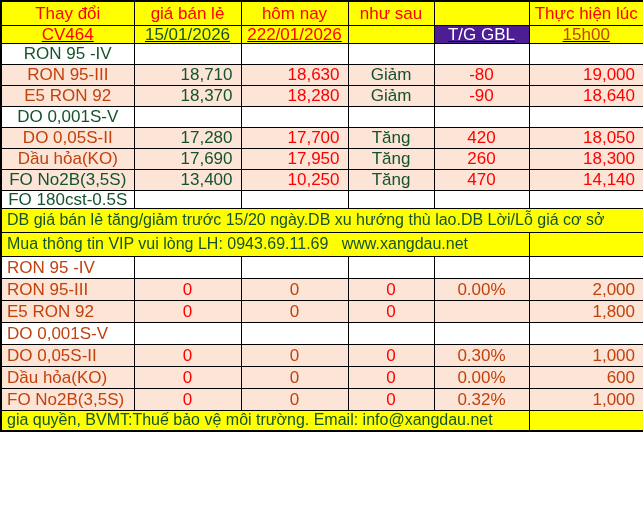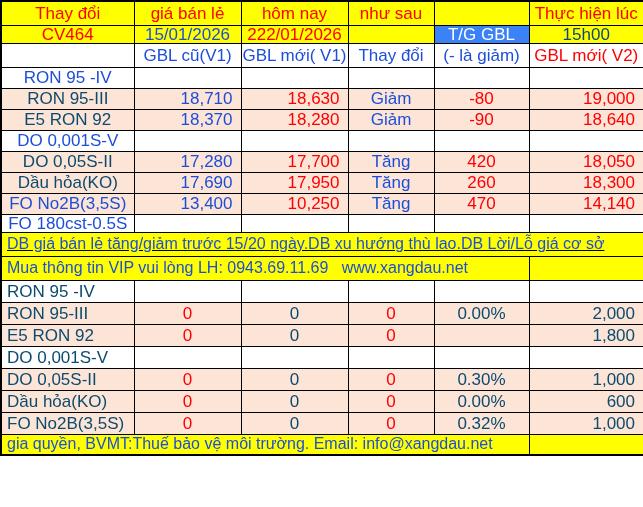--- a/index.html
+++ b/index.html
@@ -11,24 +11,24 @@
     font-size:17px;
     line-height:1;
     padding:0;
     white-space:pre;
     overflow:hidden;
     vertical-align:middle;
   }
   .bg-w{background:#FFFFFF}
   .bg-y{background:#FFFF00}
   .bg-p{background:#FCE4D6}
-  .bg-r{background:#3b82f6}
-  .fg-k{color:#1d4ed8}
+  .bg-r{background:#4c1d95}
+  .fg-k{color:#14532d}
   .fg-r{color:#FF0000}
-  .fg-b{color:#0c4a6e}
+  .fg-b{color:#c2410c}
   .fg-w{color:#FFFFFF}
   .al-l{text-align:left;padding-left:5px;}
   .al-c{text-align:center;}
   .al-r{text-align:right;padding-right:8px;}
   .sm{font-size:16px}
 </style>
 </head>
 <body>
 
 <div class="sheet">
@@ -43,35 +43,27 @@
     </colgroup>
     <tbody>
         <tr style="height: 24px;">
           <td class="bg-y fg-r al-c">Thay đổi</td>
           <td class="bg-y fg-r al-c">giá bán lẻ</td>
           <td class="bg-y fg-r al-c">hôm nay</td>
           <td class="bg-y fg-r al-c">như sau</td>
           <td class="bg-y fg-k al-c"></td>
           <td class="bg-y fg-r al-c">Thực hiện lúc</td>
         </tr>
-        <tr style="height: 17px;">
+        <tr style="height: 17px; text-decoration: underline;">
           <td class="bg-y fg-r al-c">CV464</td>
           <td class="bg-y fg-k al-c">15/01/2026</td>
           <td class="bg-y fg-r al-c">222/01/2026</td>
           <td class="bg-y fg-k al-c"></td>
           <td class="bg-r fg-w al-c">T/G GBL</td>
           <td class="bg-y fg-b al-c">15h00</td>
-        </tr>
-        <tr style="height: 24px;">
-          <td class="bg-w fg-k al-c"></td>
-          <td class="bg-w fg-k al-c">GBL cũ(V1)</td>
-          <td class="bg-w fg-k al-c">GBL mới( V1)</td>
-          <td class="bg-w fg-k al-c">Thay đổi</td>
-          <td class="bg-w fg-k al-c">(- là giảm)</td>
-          <td class="bg-w fg-r al-c">GBL mới( V2)</td>
         </tr>
         <tr style="height: 21px;">
           <td class="bg-w fg-k al-c">RON 95 -IV</td>
           <td class="bg-w fg-k al-c"></td>
           <td class="bg-w fg-k al-c"></td>
           <td class="bg-w fg-k al-c"></td>
           <td class="bg-w fg-k al-c"></td>
           <td class="bg-w fg-k al-c"></td>
         </tr>
         <tr style="height: 21px;">
@@ -123,21 +115,21 @@
           <td class="bg-p fg-r al-r">14,140</td>
         </tr>
         <tr style="height: 18px; margin-left: 8px;">
           <td class="bg-w fg-k al-c">FO 180cst-0.5S</td>
           <td class="bg-w fg-k al-c"></td>
           <td class="bg-w fg-k al-c"></td>
           <td class="bg-w fg-k al-c"></td>
           <td class="bg-w fg-k al-c"></td>
           <td class="bg-w fg-k al-c"></td>
         </tr>
-        <tr style="height: 24px; text-decoration: underline;">
+        <tr style="height: 24px;">
           <td colspan="6" class="bg-y fg-k al-l sm">DB giá bán lẻ tăng/giảm trước 15/20 ngày.DB xu hướng thù lao.DB Lời/Lỗ giá cơ sở</td>
         </tr>
         <tr style="height: 24px;">
           <td colspan="5" class="bg-y fg-k al-l sm">Mua thông tin VIP vui lòng LH: 0943.69.11.69   www.xangdau.net</td>
           <td class="bg-y fg-k al-c"></td>
         </tr>
         <tr style="height: 22px;">
           <td class="bg-w fg-b al-l">RON 95 -IV</td>
           <td class="bg-w fg-k al-c"></td>
           <td class="bg-w fg-k al-c"></td>

